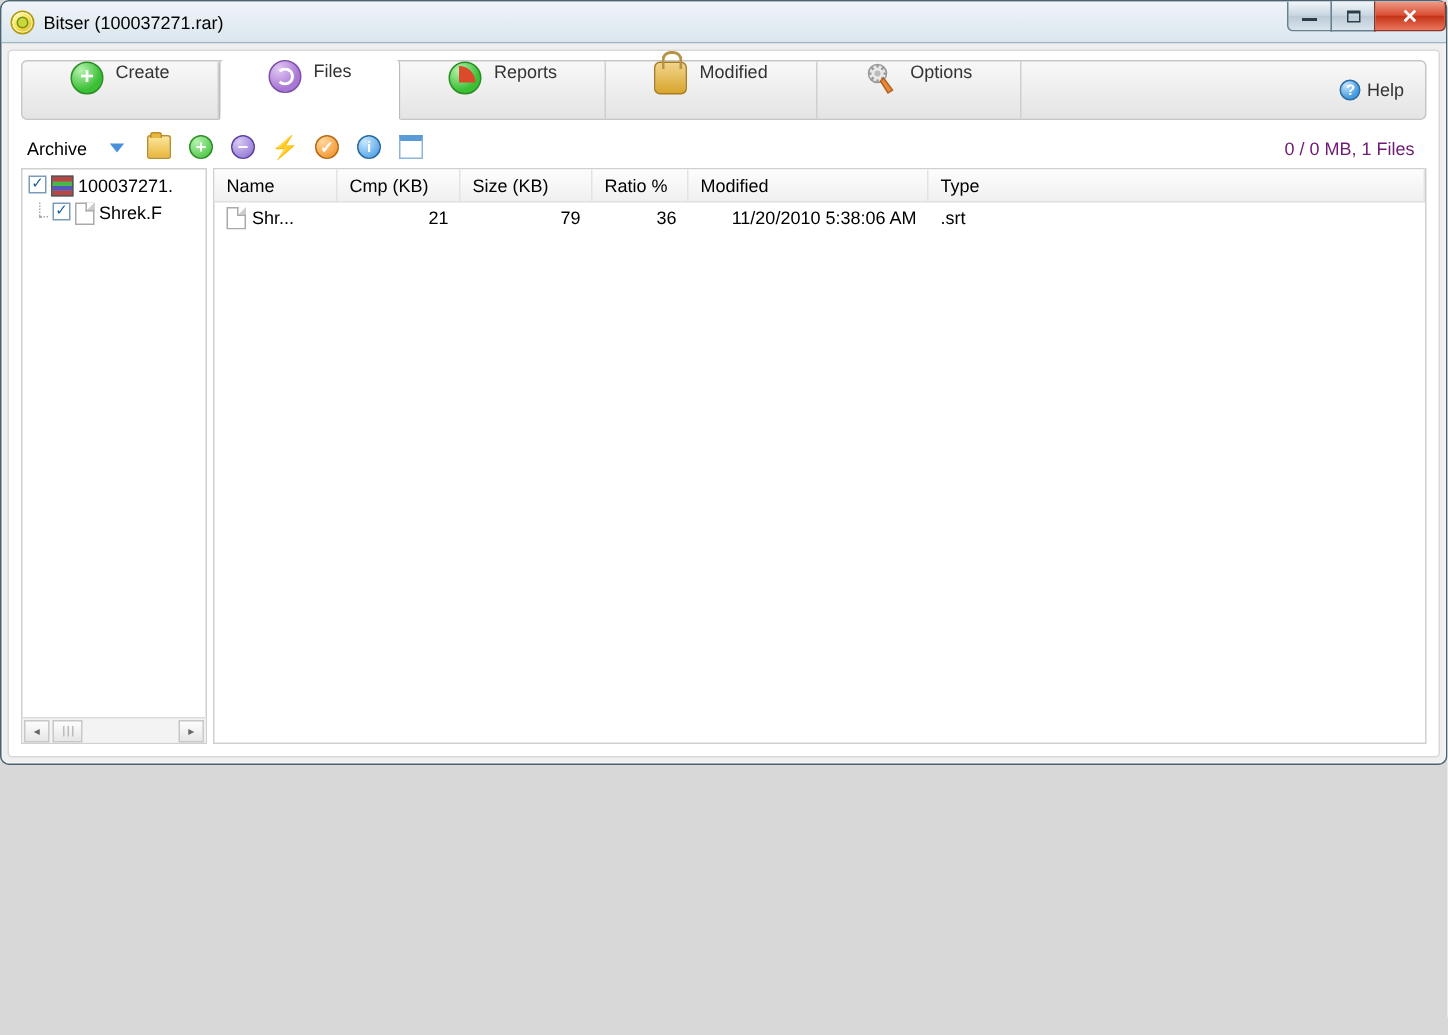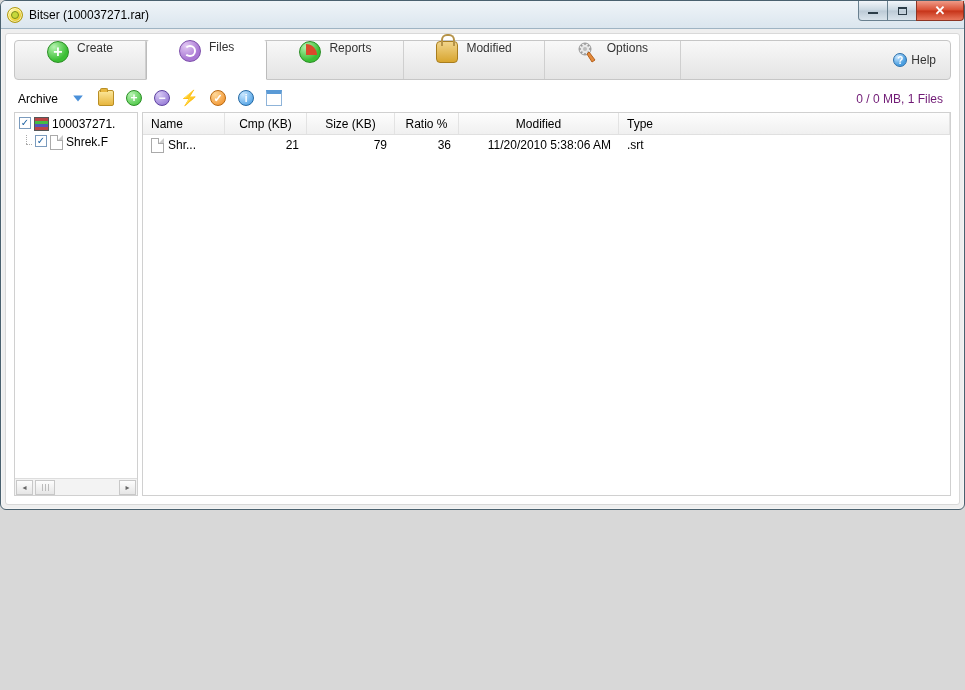--- a/index.html
+++ b/index.html
@@ -181,21 +181,21 @@
   .tree-scroll .thumb span{width:1px;height:7px;background:#bbb;margin:0 1px;}
   .tree-scroll .track{flex:1;}
 
   
   .cols { display:flex; height:22px; border-bottom:1px solid #e0e0e0; background:linear-gradient(#fdfdfd,#f0f0f0);}
   .col {
     border-right:1px solid #e3e3e3;
     padding:0 8px; display:flex; align-items:center;
     overflow:hidden; white-space:nowrap;
   }
-  .col.num{justify-content:center;text-align:right;}
+  .col.num{justify-content:flex-start;text-align:right;}
   .c-name{width:82px;}
   .c-cmp{width:82px;}
   .c-size{width:88px;}
   .c-ratio{width:64px;}
   .c-mod{width:160px;}
   .c-type{flex:1;}
 
   
   .rows{flex:1;overflow:auto;}
   .row{display:flex;height:20px;align-items:center;}

